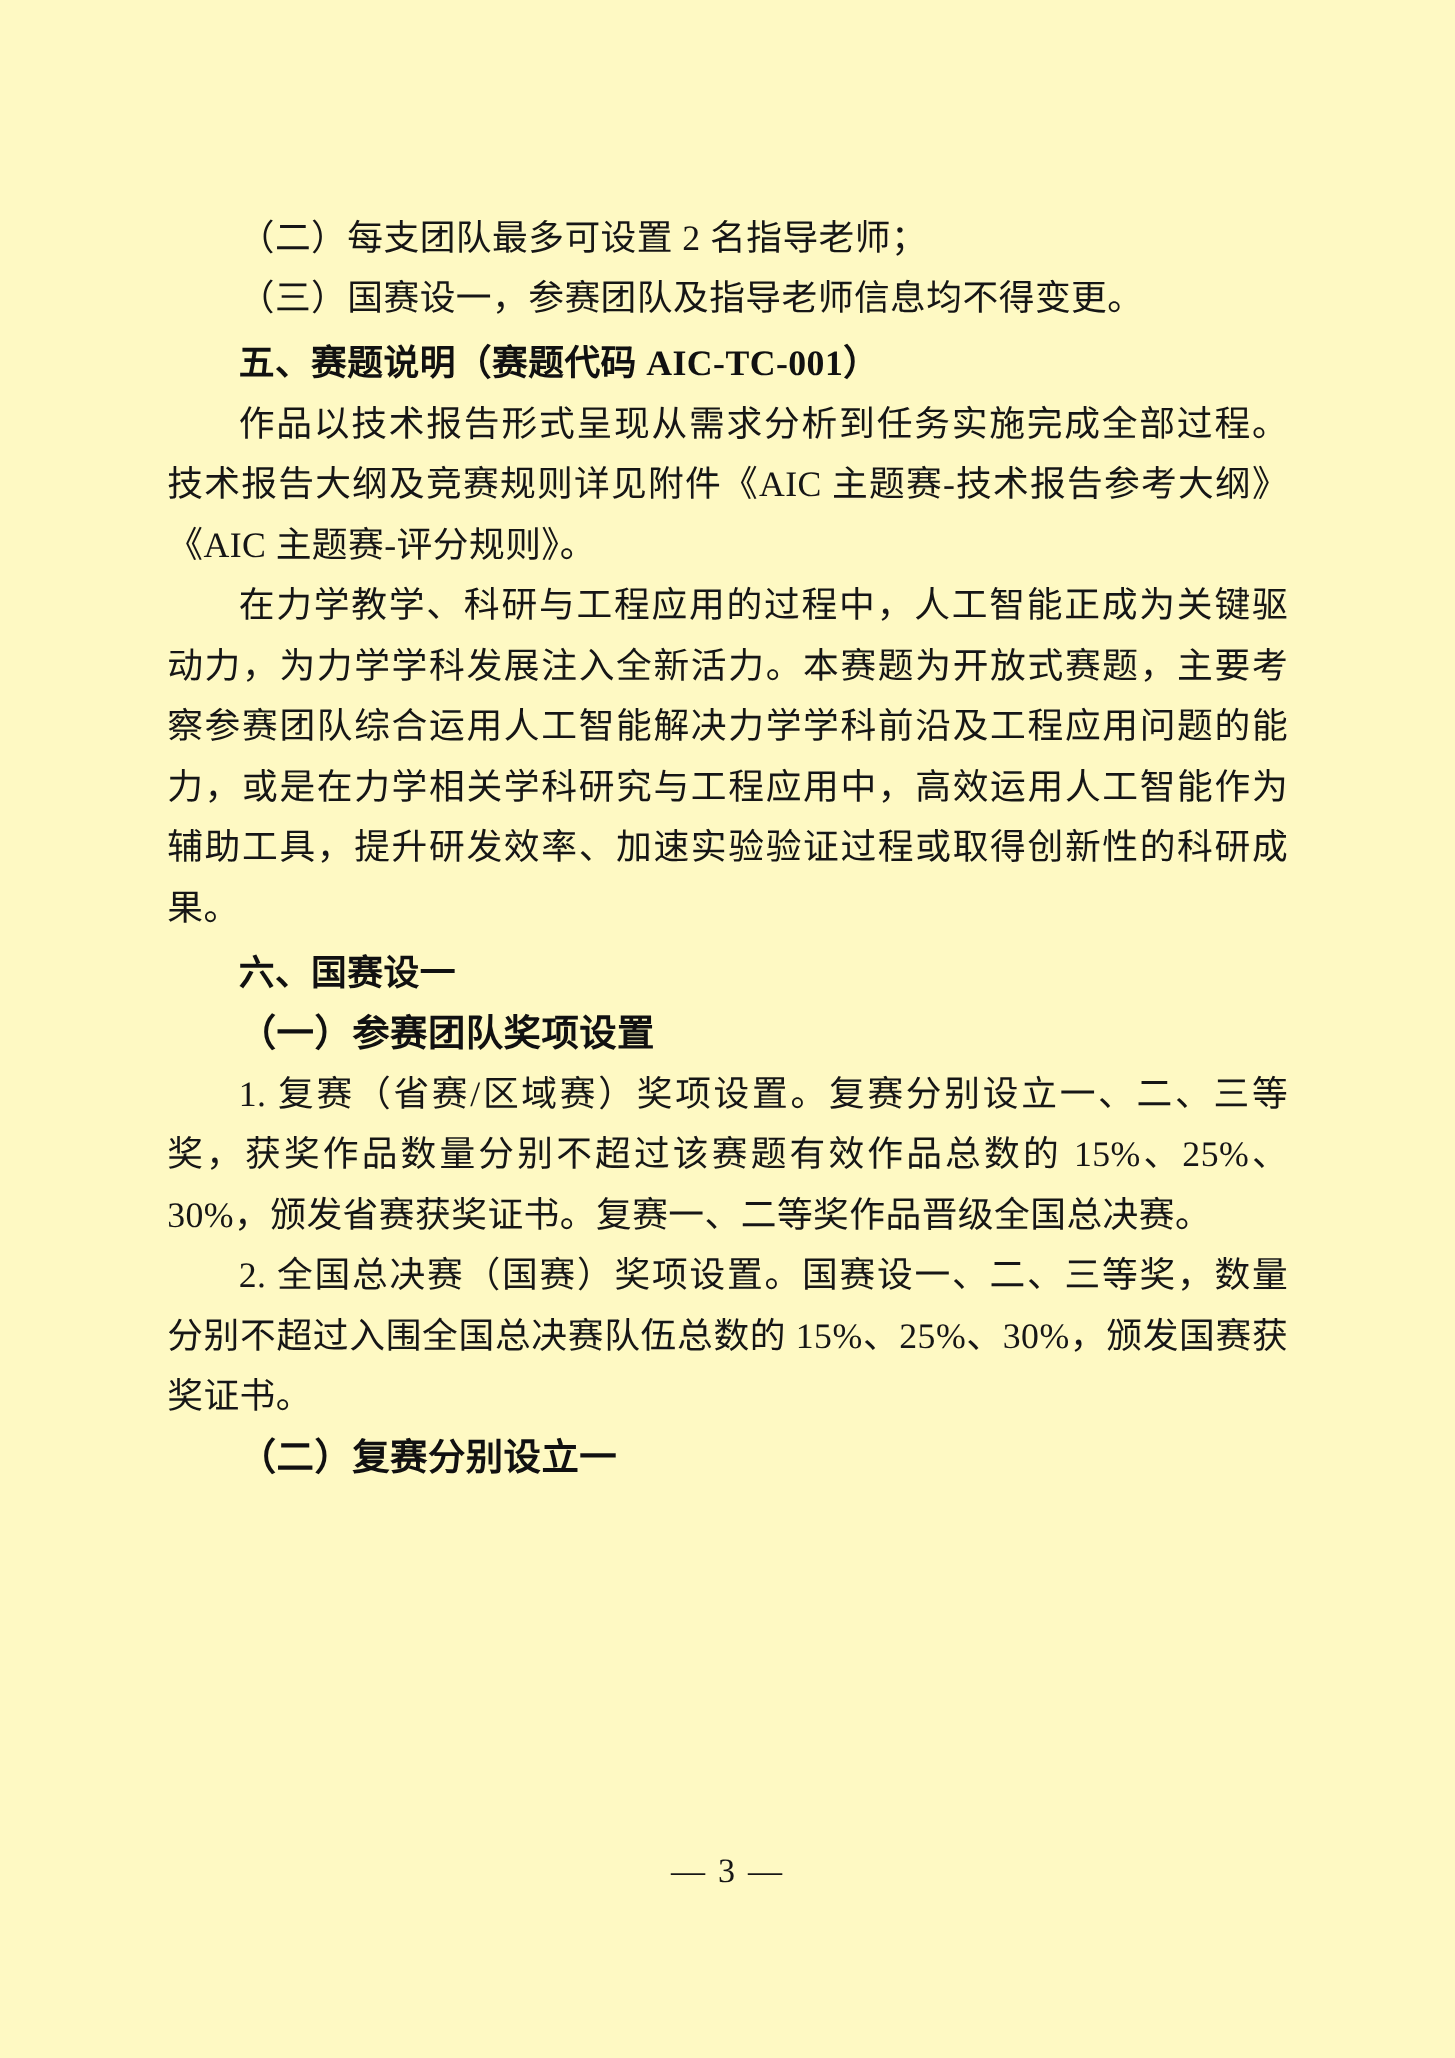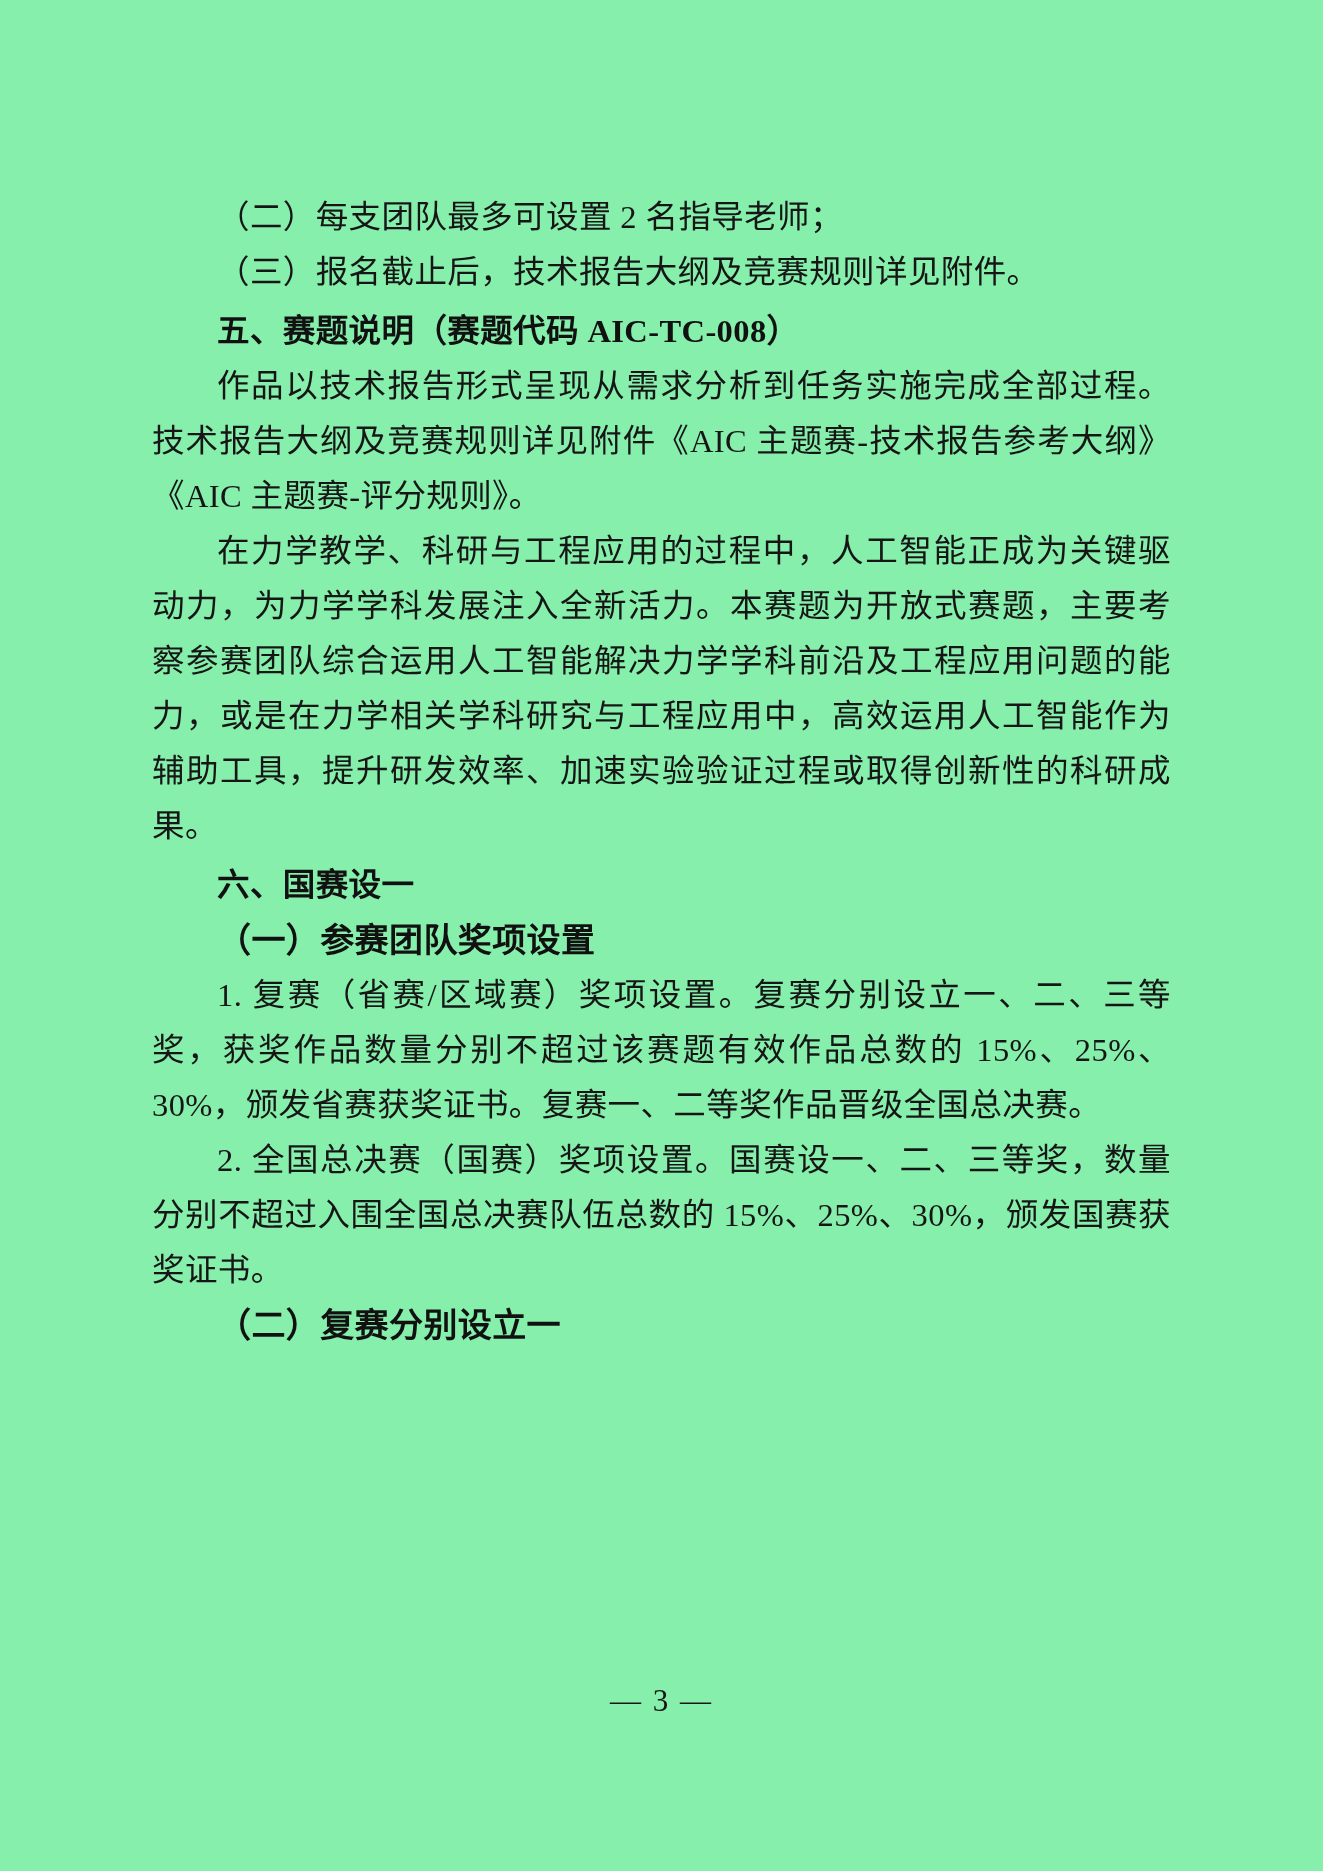--- a/index.html
+++ b/index.html
@@ -15,21 +15,21 @@
     overflow: hidden;
     font-family: "Liberation Serif", "DejaVu Serif", serif;
     color: #1a1a1a;
   }
   .page {
     position: absolute;
     left: 0;
     top: 0;
     width: 1323px;
     height: 1871px;
-    background: #86efac;
+    background: #fef9c3;
     box-sizing: border-box;
     padding: 190px 152px 0 152px;
   }
   .content {
     position: relative;
     width: 1019px;
   }
   p {
     margin: 0;
     font-size: 32.5px;
@@ -80,25 +80,25 @@
   }
 </style>
 </head>
 <body>
 
 <div class="page">
   <div class="content">
 
     <p class="indent">（二）每支团队最多可设置 2 名指导老师；</p>
 
-    <p class="indent">（三）报名截止后，技术报告大纲及竞赛规则详见附件。</p>
+    <p class="indent">（三）国赛设一，参赛团队及指导老师信息均不得变更。</p>
 
     <div class="block-gap"></div>
 
-    <p class="heading">五、赛题说明（赛题代码 AIC-TC-008）</p>
+    <p class="heading">五、赛题说明（赛题代码 AIC-TC-001）</p>
 
     <p class="indent">作品以技术报告形式呈现从需求分析到任务实施完成全部过程。技术报告大纲及竞赛规则详见附件《AIC 主题赛-技术报告参考大纲》《AIC 主题赛-评分规则》。</p>
 
     <p class="indent">在力学教学、科研与工程应用的过程中，人工智能正成为关键驱动力，为力学学科发展注入全新活力。本赛题为开放式赛题，主要考察参赛团队综合运用人工智能解决力学学科前沿及工程应用问题的能力，或是在力学相关学科研究与工程应用中，高效运用人工智能作为辅助工具，提升研发效率、加速实验验证过程或取得创新性的科研成果。</p>
 
     <div class="block-gap"></div>
 
     <p class="heading">六、国赛设一</p>
 
     <p class="sub-heading">（一）参赛团队奖项设置</p>

